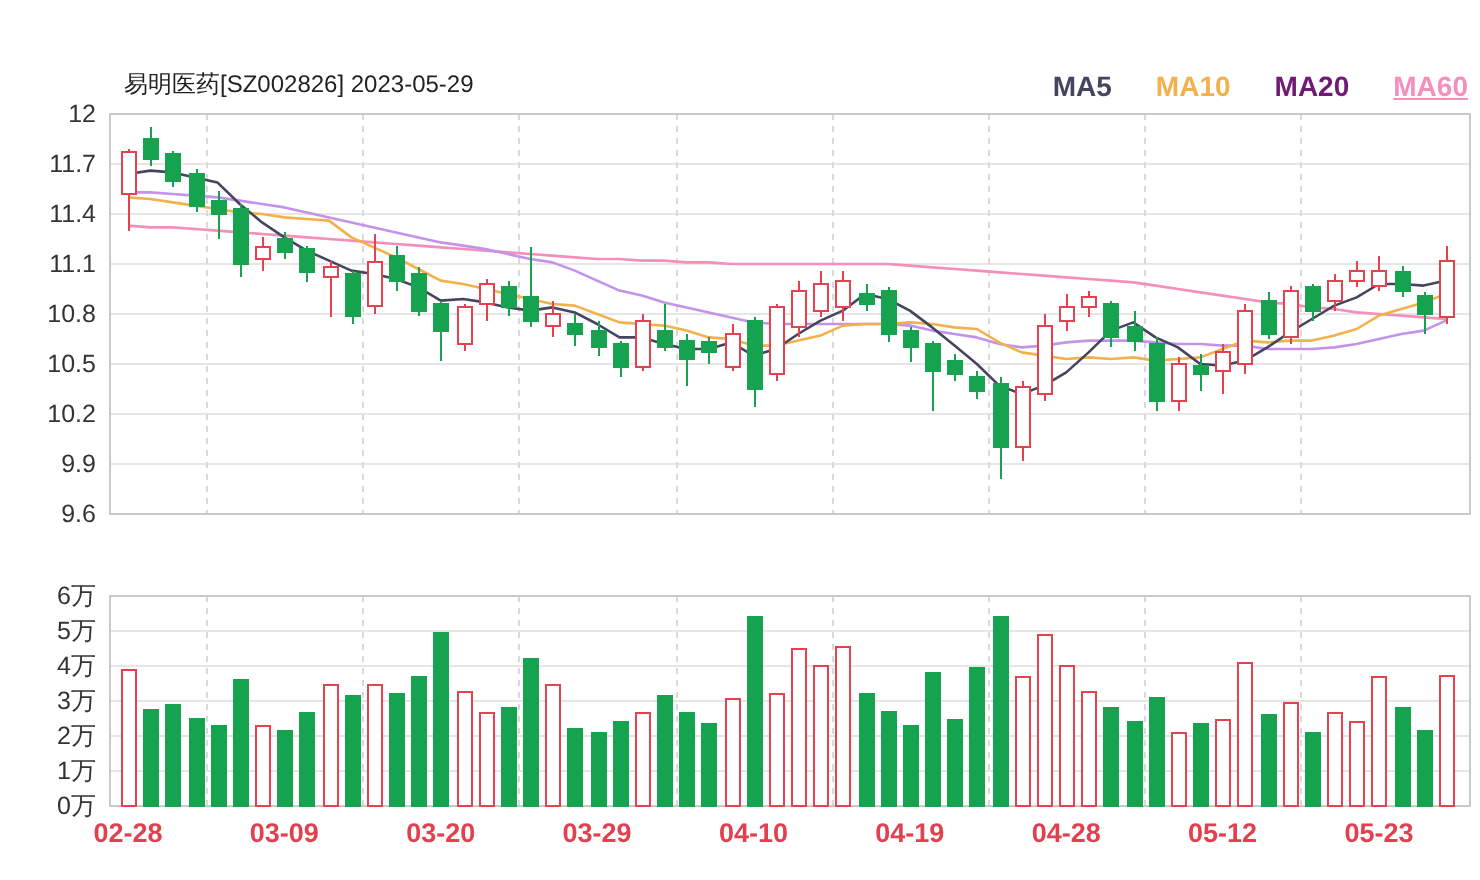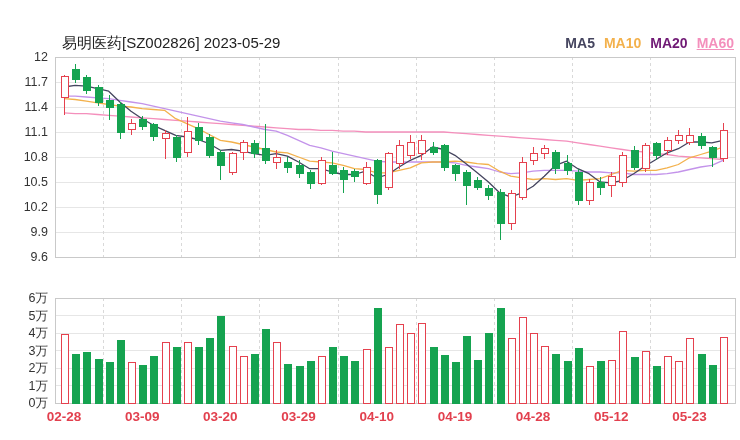--- a/index.html
+++ b/index.html
@@ -1,19 +1,19 @@
 <!DOCTYPE html>
 <html><head>
 <meta charset="utf-8">
 <style>
   html,body{margin:0;padding:0;background:#fff;}
   #app{position:relative;width:740px;height:440px;background:#fff;overflow:hidden;
        font-family:"Liberation Sans", sans-serif;}
-  #chart-title{position:absolute;left:62px;top:34px;font-size:15px;color:#222;white-space:nowrap;}
-  #legend{position:absolute;top:35px;right:6px;display:flex;gap:9px;font-size:14px;font-weight:600;}
+  #chart-title{position:absolute;left:62px;top:34px;font-size:12px;color:#222;white-space:nowrap;}
+  #legend{position:absolute;top:35px;right:6px;display:flex;gap:22px;font-size:14px;font-weight:600;}
   .legend-item{white-space:nowrap;}
   #volume-header{position:absolute;left:62px;top:262px;font-size:14.5px;color:#222;}
   #volume-header .vol-val{margin-left:7px;}
   svg text{font-family:"Liberation Sans", sans-serif;}
 </style>
 </head>
 <body>
 
 <div id="app">
   <svg id="chart-svg" width="740" height="440" viewBox="0 0 740 440">

